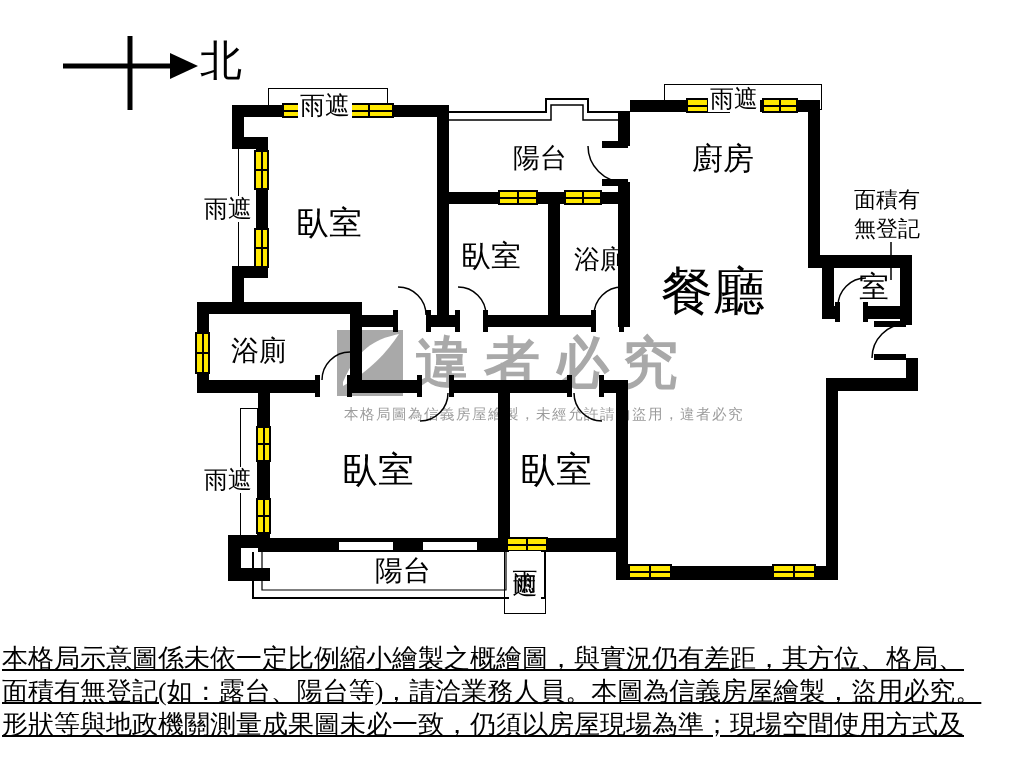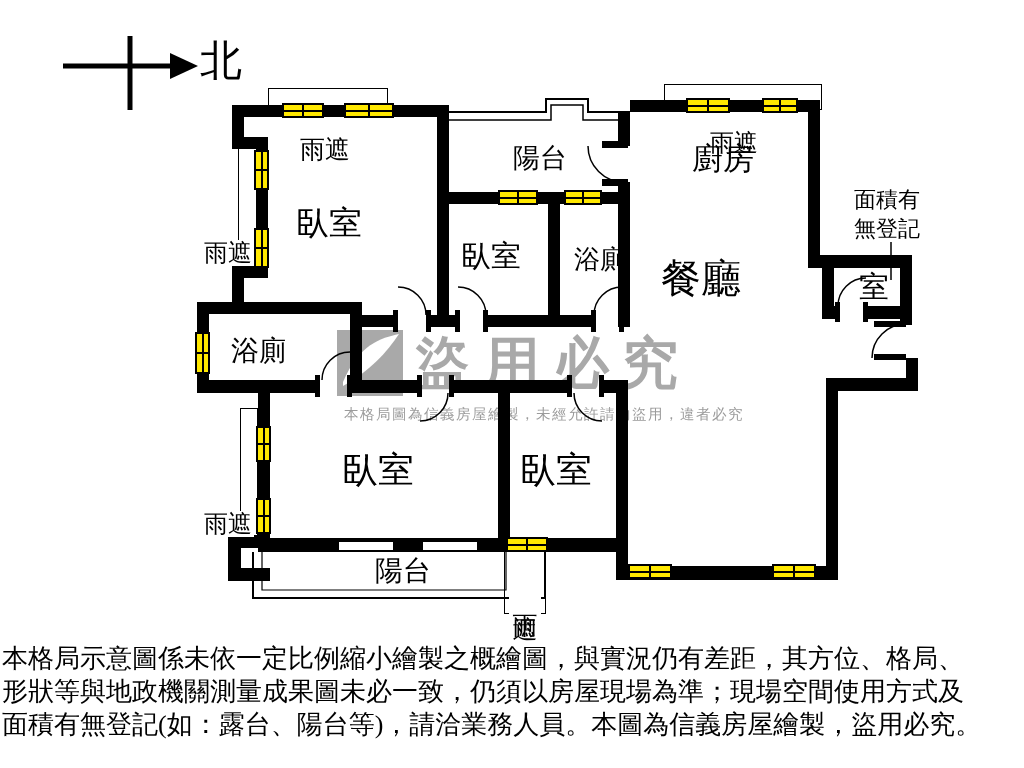--- a/index.html
+++ b/index.html
@@ -5,45 +5,45 @@
   html,body{margin:0;padding:0;background:#fff;width:1024px;height:768px;overflow:hidden;}
   body{font-family:"Liberation Serif","DejaVu Serif",serif;color:#000;}
   #plan{position:absolute;left:0;top:0;width:1024px;height:768px;}
   .wall{position:absolute;background:#000;z-index:3;display:block;}
   .gap{position:absolute;background:#fff;border:1px solid #000;z-index:4;display:block;}
   .tbox{position:absolute;border:1.5px solid #000;background:#fff;z-index:1;display:block;box-sizing:border-box;}
   .win{position:absolute;background:#ffe800;border:2px solid #000;box-sizing:border-box;z-index:4;display:block;}
   .win::before{content:'';position:absolute;left:-1px;right:-1px;top:50%;height:2px;margin-top:-1px;background:#000;}
   .win::after{content:'';position:absolute;top:-1px;bottom:-1px;left:50%;width:2px;margin-left:-1px;background:#000;}
   .lbl{position:absolute;z-index:6;white-space:nowrap;line-height:1.1;}
-  .lbl.box{background:#fff;padding:0 2px;margin-top:44px;}
+  .lbl.box{background:#fff;padding:0 2px;}
   #arcs{position:absolute;left:0;top:0;z-index:5;pointer-events:none;}
   #wm-brand{position:absolute;left:415px;top:326px;font-size:56px;font-weight:bold;letter-spacing:13px;color:#a9a9a9;z-index:2;white-space:nowrap;}
   #wm-notice{position:absolute;left:344px;top:405px;font-size:14.5px;letter-spacing:1.5px;color:#9b9b9b;z-index:2;white-space:nowrap;}
   #wm-logo{position:absolute;left:337px;top:330px;width:66px;height:66px;background:#a9a9a9;z-index:2;}
-  #disclaimer{position:absolute;left:2px;top:642px;width:1022px;font-size:26px;line-height:33px;z-index:6;}
+  #disclaimer{position:absolute;left:2px;top:642px;width:1022px;font-size:26px;line-height:33px;z-index:6;text-decoration:underline;}
   .vertical{writing-mode:vertical-rl;}
 </style>
 </head>
 <body>
 
 <div id="plan">
 
   <i class="tbox" style="left:268px;top:88px;width:120px;height:27px"></i>
   <i class="tbox" style="left:664px;top:84px;width:158px;height:26px"></i>
   <i class="tbox" style="left:238px;top:143px;width:20px;height:130px"></i>
   <i class="tbox" style="left:240px;top:408px;width:18px;height:130px"></i>
   <i class="tbox" style="left:504px;top:548px;width:42px;height:66px"></i>
 
   <div id="wm-logo">
     <svg width="66" height="66" viewBox="0 0 66 66">
       <path d="M6 52 C 22 14, 44 8, 62 4 C 50 22, 34 40, 6 56 Z" fill="#ffffff"></path>
     </svg>
   </div>
-  <div id="wm-brand">盜用必究</div>
+  <div id="wm-brand">違者必究</div>
   <div id="wm-notice">本格局圖為信義房屋繪製，未經允許請勿盜用，違者必究</div>
 
   <i class="wall" style="left:232px;top:105px;width:217px;height:12px"></i>
   <i class="wall" style="left:232px;top:105px;width:12px;height:44px"></i>
   <i class="wall" style="left:232px;top:137px;width:36px;height:12px"></i>
   <i class="wall" style="left:256px;top:137px;width:12px;height:141px"></i>
   <i class="wall" style="left:232px;top:266px;width:36px;height:12px"></i>
   <i class="wall" style="left:232px;top:266px;width:12px;height:48px"></i>
 
   <i class="wall" style="left:197px;top:302px;width:165px;height:12px"></i>
@@ -159,27 +159,27 @@
   <span class="lbl box" style="left:708px;top:86px;font-size:24px;">雨遮</span>
   <span class="lbl box" style="left:202px;top:196px;font-size:24px;">雨遮</span>
   <span class="lbl box" style="left:202px;top:467px;font-size:24px;">雨遮</span>
   <span class="lbl box vertical" style="left:509px;top:551px;font-size:25px;height:60px;">雨遮</span>
 
   <span class="lbl" style="left:296px;top:205px;font-size:33px;">臥室</span>
   <span class="lbl" style="left:513px;top:144px;font-size:27px;">陽台</span>
   <span class="lbl" style="left:461px;top:239px;font-size:30px;">臥室</span>
   <span class="lbl" style="left:574px;top:246px;font-size:26px;">浴廁</span>
   <span class="lbl" style="left:692px;top:142px;font-size:31px;">廚房</span>
-  <span class="lbl" style="left:661px;top:257px;font-size:40px;">餐廳</span>
+  <span class="lbl" style="left:661px;top:263px;font-size:52px;">餐廳</span>
   <span class="lbl" style="left:854px;top:186px;font-size:22px;width:70px;white-space:normal;line-height:1.3;">面積有無登記</span>
   <span class="lbl" style="left:859px;top:270px;font-size:30px;">室</span>
   <span class="lbl" style="left:231px;top:336px;font-size:28px;">浴廁</span>
   <span class="lbl" style="left:342px;top:451px;font-size:36px;">臥室</span>
   <span class="lbl" style="left:520px;top:451px;font-size:36px;">臥室</span>
   <span class="lbl" style="left:375px;top:556px;font-size:28px;">陽台</span>
 
   <div id="disclaimer">
     <div>本格局示意圖係未依一定比例縮小繪製之概繪圖，與實況仍有差距，其方位、格局、</div>
+    <div>面積有無登記(如：露台、陽台等)，請洽業務人員。本圖為信義房屋繪製，盜用必究。</div>
     <div>形狀等與地政機關測量成果圖未必一致，仍須以房屋現場為準；現場空間使用方式及</div>
-    <div>面積有無登記(如：露台、陽台等)，請洽業務人員。本圖為信義房屋繪製，盜用必究。</div>
   </div>
 
 </div>
 
 </body></html>

